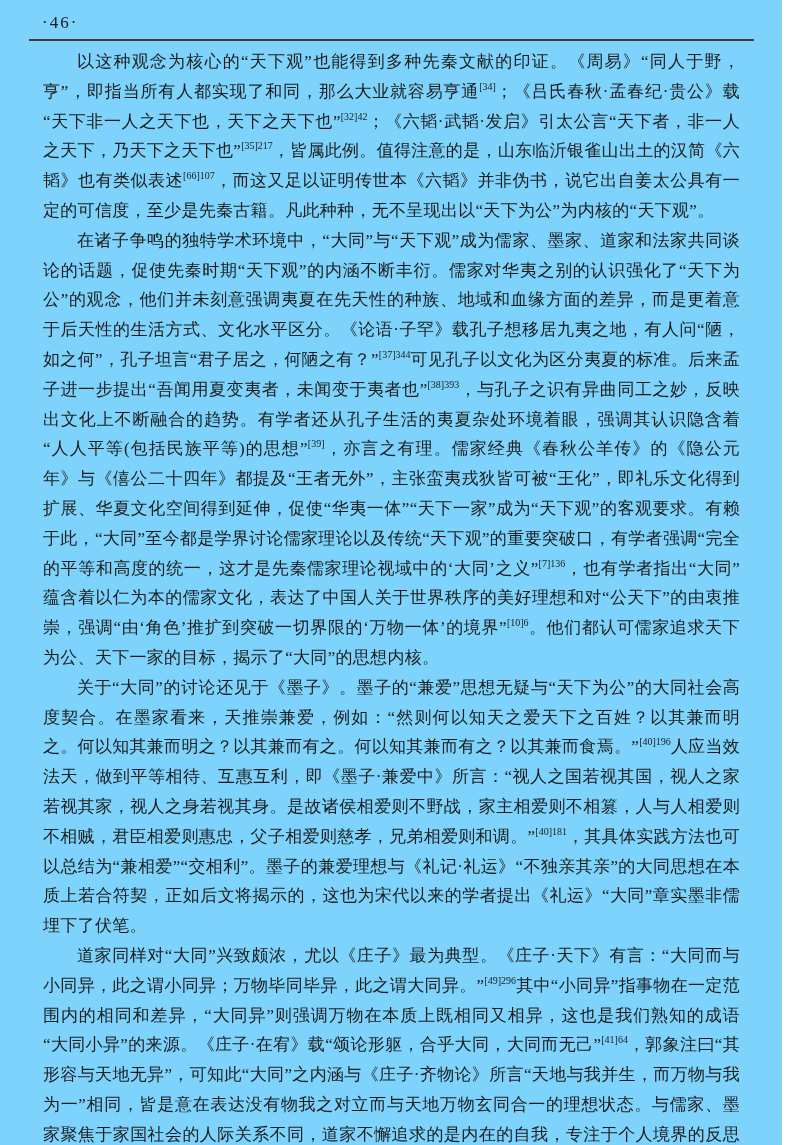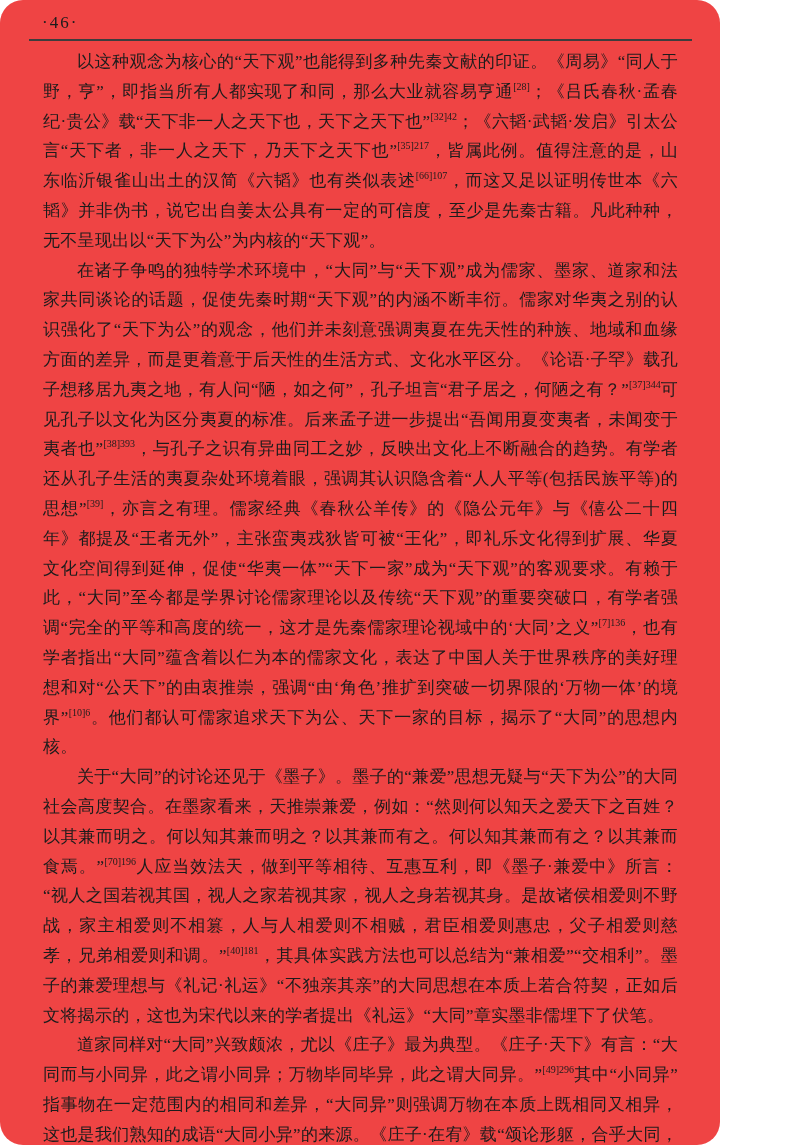--- a/index.html
+++ b/index.html
@@ -1,24 +1,23 @@
 <!DOCTYPE html>
 <html lang="zh"><head>
 <meta charset="utf-8">
 <style>
   html, body { margin: 0; padding: 0; background: #ffffff; }
   .page {
     position: relative;
-    width: 720px;
+    width: 782px;
     height: 1145px;
-    background: #ef4444;
+    background: #7dd3fc;
     overflow: hidden;
     font-family: "Liberation Serif", "DejaVu Serif", serif;
     color: #1c1c1c;
-    border-radius: 23px;
   }
   .header {
     position: absolute;
     top: 13px;
     left: 42px;
     right: 42px;
     height: 24px;
     font-size: 17px;
   }
   .page-num {
@@ -64,18 +63,18 @@
 </style>
 </head>
 <body>
 
 <div class="page">
   <div class="header">
     <span class="page-num">·46·</span>
   </div>
   <div class="header-rule"></div>
   <div class="article">
-      <p class="indent">以这种观念为核心的“天下观”也能得到多种先秦文献的印证。《周易》“同人于野，亨”，即指当所有人都实现了和同，那么大业就容易亨通<sup>[28]</sup>；《吕氏春秋·孟春纪·贵公》载“天下非一人之天下也，天下之天下也”<sup>[32]42</sup>；《六韬·武韬·发启》引太公言“天下者，非一人之天下，乃天下之天下也”<sup>[35]217</sup>，皆属此例。值得注意的是，山东临沂银雀山出土的汉简《六韬》也有类似表述<sup>[66]107</sup>，而这又足以证明传世本《六韬》并非伪书，说它出自姜太公具有一定的可信度，至少是先秦古籍。凡此种种，无不呈现出以“天下为公”为内核的“天下观”。</p>
+      <p class="indent">以这种观念为核心的“天下观”也能得到多种先秦文献的印证。《周易》“同人于野，亨”，即指当所有人都实现了和同，那么大业就容易亨通<sup>[34]</sup>；《吕氏春秋·孟春纪·贵公》载“天下非一人之天下也，天下之天下也”<sup>[32]42</sup>；《六韬·武韬·发启》引太公言“天下者，非一人之天下，乃天下之天下也”<sup>[35]217</sup>，皆属此例。值得注意的是，山东临沂银雀山出土的汉简《六韬》也有类似表述<sup>[66]107</sup>，而这又足以证明传世本《六韬》并非伪书，说它出自姜太公具有一定的可信度，至少是先秦古籍。凡此种种，无不呈现出以“天下为公”为内核的“天下观”。</p>
       <p class="indent">在诸子争鸣的独特学术环境中，“大同”与“天下观”成为儒家、墨家、道家和法家共同谈论的话题，促使先秦时期“天下观”的内涵不断丰衍。儒家对华夷之别的认识强化了“天下为公”的观念，他们并未刻意强调夷夏在先天性的种族、地域和血缘方面的差异，而是更着意于后天性的生活方式、文化水平区分。《论语·子罕》载孔子想移居九夷之地，有人问“陋，如之何”，孔子坦言“君子居之，何陋之有？”<sup>[37]344</sup>可见孔子以文化为区分夷夏的标准。后来孟子进一步提出“吾闻用夏变夷者，未闻变于夷者也”<sup>[38]393</sup>，与孔子之识有异曲同工之妙，反映出文化上不断融合的趋势。有学者还从孔子生活的夷夏杂处环境着眼，强调其认识隐含着“人人平等(包括民族平等)的思想”<sup>[39]</sup>，亦言之有理。儒家经典《春秋公羊传》的《隐公元年》与《僖公二十四年》都提及“王者无外”，主张蛮夷戎狄皆可被“王化”，即礼乐文化得到扩展、华夏文化空间得到延伸，促使“华夷一体”“天下一家”成为“天下观”的客观要求。有赖于此，“大同”至今都是学界讨论儒家理论以及传统“天下观”的重要突破口，有学者强调“完全的平等和高度的统一，这才是先秦儒家理论视域中的‘大同’之义”<sup>[7]136</sup>，也有学者指出“大同”蕴含着以仁为本的儒家文化，表达了中国人关于世界秩序的美好理想和对“公天下”的由衷推崇，强调“由‘角色’推扩到突破一切界限的‘万物一体’的境界”<sup>[10]6</sup>。他们都认可儒家追求天下为公、天下一家的目标，揭示了“大同”的思想内核。</p>
-      <p class="indent">关于“大同”的讨论还见于《墨子》。墨子的“兼爱”思想无疑与“天下为公”的大同社会高度契合。在墨家看来，天推崇兼爱，例如：“然则何以知天之爱天下之百姓？以其兼而明之。何以知其兼而明之？以其兼而有之。何以知其兼而有之？以其兼而食焉。”<sup>[70]196</sup>人应当效法天，做到平等相待、互惠互利，即《墨子·兼爱中》所言：“视人之国若视其国，视人之家若视其家，视人之身若视其身。是故诸侯相爱则不野战，家主相爱则不相篡，人与人相爱则不相贼，君臣相爱则惠忠，父子相爱则慈孝，兄弟相爱则和调。”<sup>[40]181</sup>，其具体实践方法也可以总结为“兼相爱”“交相利”。墨子的兼爱理想与《礼记·礼运》“不独亲其亲”的大同思想在本质上若合符契，正如后文将揭示的，这也为宋代以来的学者提出《礼运》“大同”章实墨非儒埋下了伏笔。</p>
+      <p class="indent">关于“大同”的讨论还见于《墨子》。墨子的“兼爱”思想无疑与“天下为公”的大同社会高度契合。在墨家看来，天推崇兼爱，例如：“然则何以知天之爱天下之百姓？以其兼而明之。何以知其兼而明之？以其兼而有之。何以知其兼而有之？以其兼而食焉。”<sup>[40]196</sup>人应当效法天，做到平等相待、互惠互利，即《墨子·兼爱中》所言：“视人之国若视其国，视人之家若视其家，视人之身若视其身。是故诸侯相爱则不野战，家主相爱则不相篡，人与人相爱则不相贼，君臣相爱则惠忠，父子相爱则慈孝，兄弟相爱则和调。”<sup>[40]181</sup>，其具体实践方法也可以总结为“兼相爱”“交相利”。墨子的兼爱理想与《礼记·礼运》“不独亲其亲”的大同思想在本质上若合符契，正如后文将揭示的，这也为宋代以来的学者提出《礼运》“大同”章实墨非儒埋下了伏笔。</p>
       <p class="indent">道家同样对“大同”兴致颇浓，尤以《庄子》最为典型。《庄子·天下》有言：“大同而与小同异，此之谓小同异；万物毕同毕异，此之谓大同异。”<sup>[49]296</sup>其中“小同异”指事物在一定范围内的相同和差异，“大同异”则强调万物在本质上既相同又相异，这也是我们熟知的成语“大同小异”的来源。《庄子·在宥》载“颂论形躯，合乎大同，大同而无己”<sup>[41]64</sup>，郭象注曰“其形容与天地无异”，可知此“大同”之内涵与《庄子·齐物论》所言“天地与我并生，而万物与我为一”相同，皆是意在表达没有物我之对立而与天地万物玄同合一的理想状态。与儒家、墨家聚焦于家国社会的人际关系不同，道家不懈追求的是内在的自我，专注于个人境界的反思与提升，《庄子》对“大同”的理解恰与前述儒、墨二家形成了有益互补。</p>
     </div>
 </div>
 
 </body></html>

